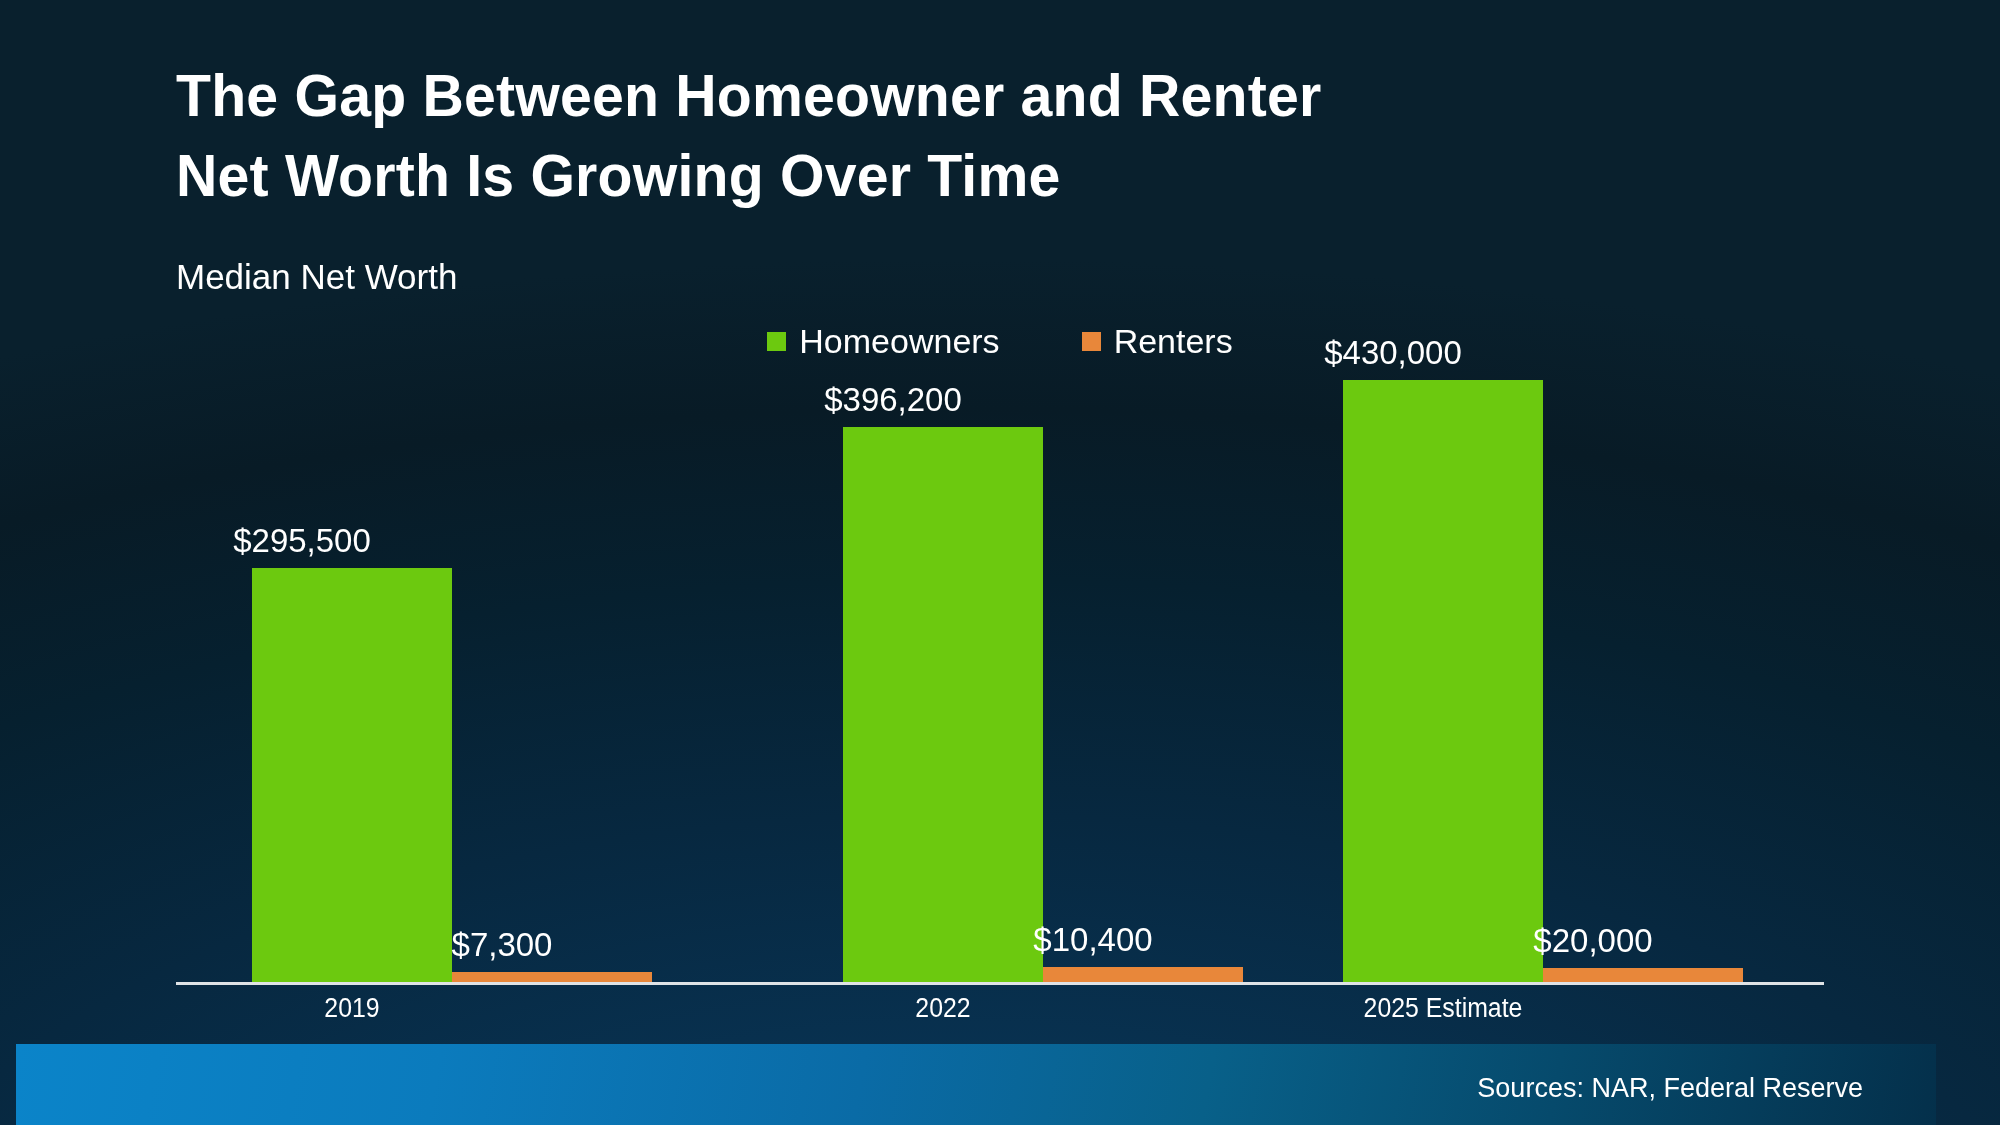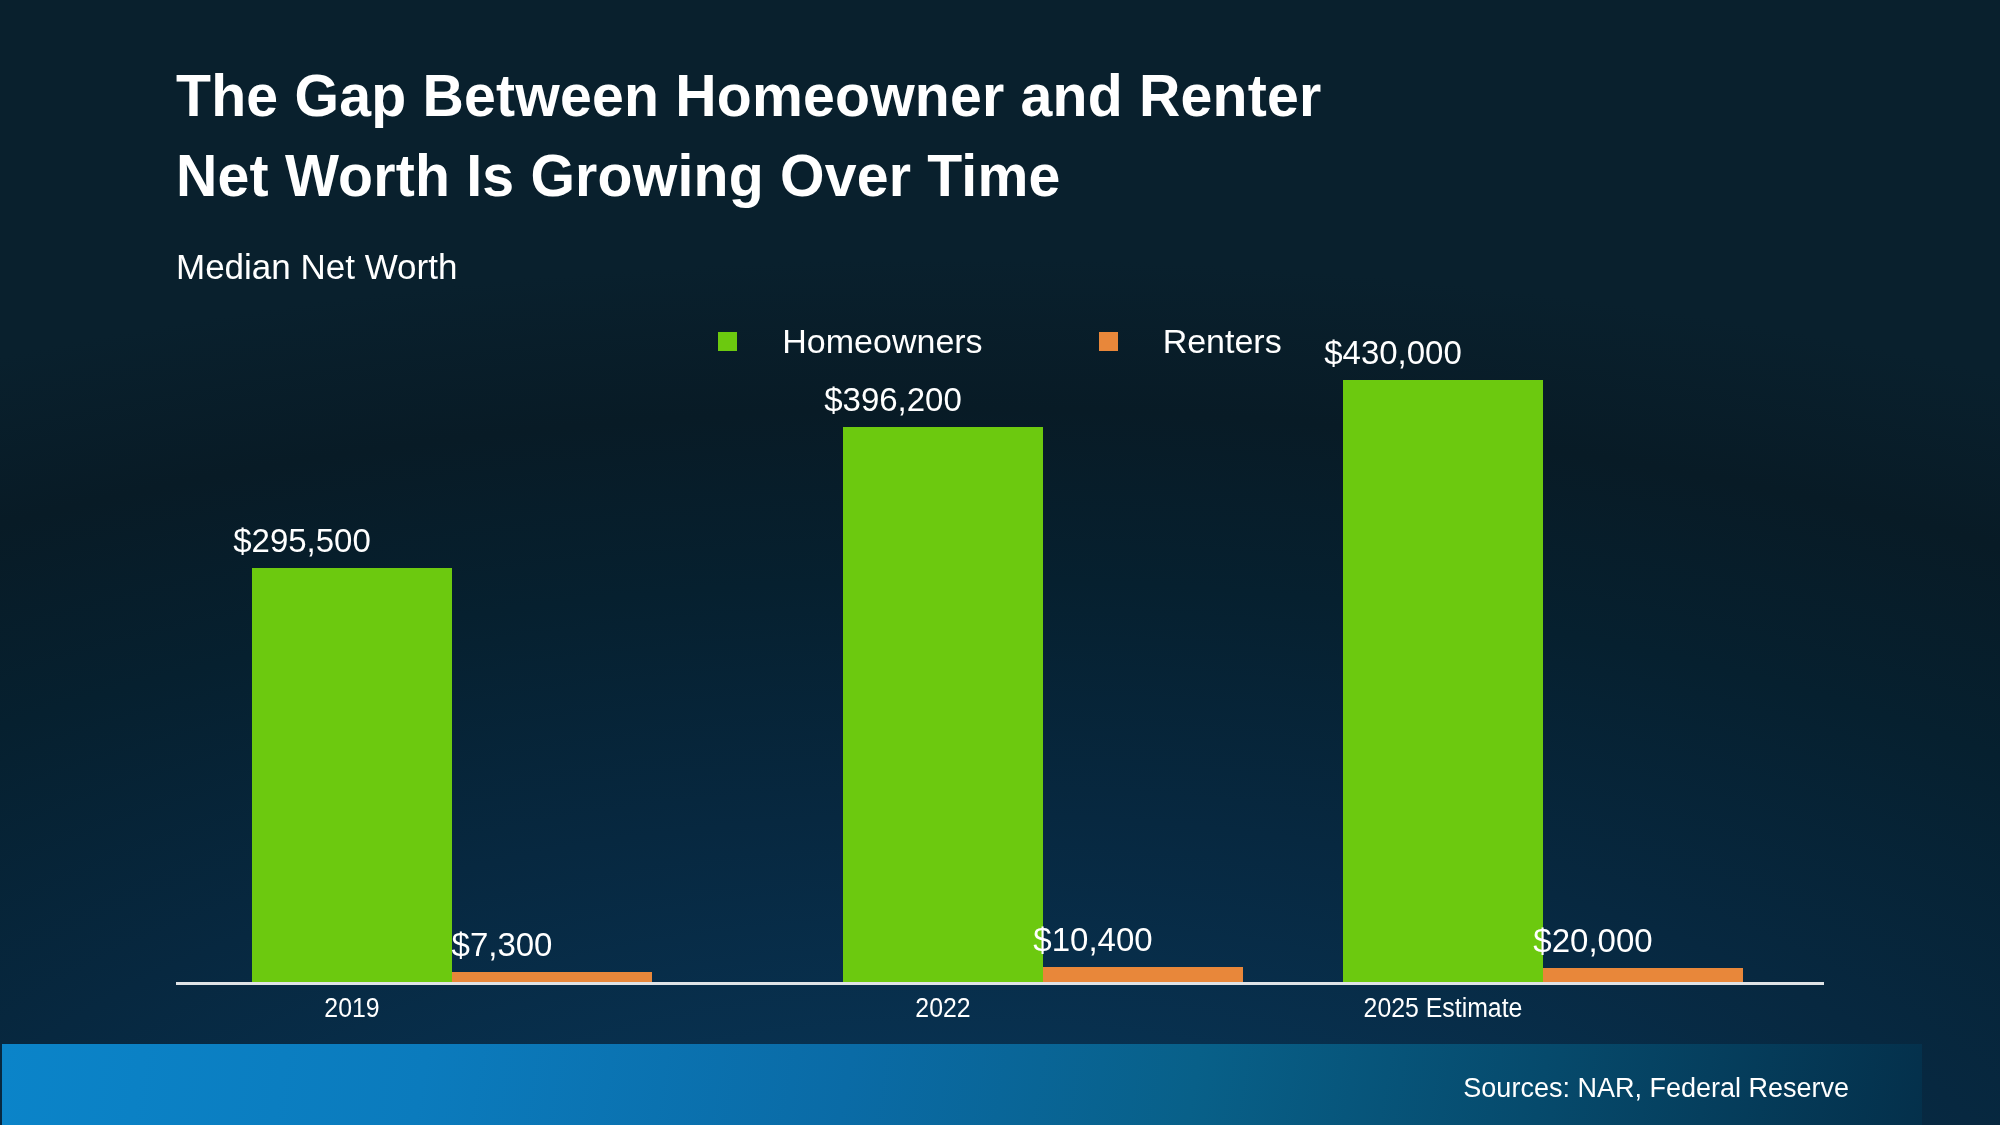--- a/index.html
+++ b/index.html
@@ -34,42 +34,41 @@
     line-height: 80px;
     letter-spacing: 0.2px;
     white-space: nowrap;
     color: #ffffff;
     transform: scaleX(0.97);
     transform-origin: left center;
   }
   #subtitle {
     position: absolute;
     left: 176px;
-    top: 246px;
+    top: 256px;
     font-size: 35px;
     line-height: 42px;
     font-weight: normal;
     color: #ffffff;
   }
 
   
   #legend {
     position: absolute;
     left: 0;
     top: 322px;
     width: 2000px;
     display: flex;
     justify-content: center;
     align-items: center;
   }
   .legend-item {
     display: flex;
     align-items: center;
-    margin: 0 58px;
-    gap: 32px;
+    margin: 0 41px;
   }
   .legend-swatch {
     width: 19px;
     height: 19px;
     margin-right: 13px;
     flex: none;
   }
   .legend-label {
     font-size: 34px;
     line-height: 38px;
@@ -128,21 +127,21 @@
     font-size: 27px;
     line-height: 32px;
     color: #ffffff;
     white-space: nowrap;
     transform: scaleX(0.92);
   }
 
   
   #footer {
     position: absolute;
-    left: 2px;
+    left: 16px;
     bottom: 0;
     width: 1920px;
     height: 81px;
     background: linear-gradient(100deg, #0b84c9 0%, #0b7bbd 22%, #0a6ba6 44%, #086089 62%, #064a6c 80%, #04304b 100%);
   }
   #footer-source {
     position: absolute;
     right: 73px;
     top: 28px;
     font-size: 27px;

